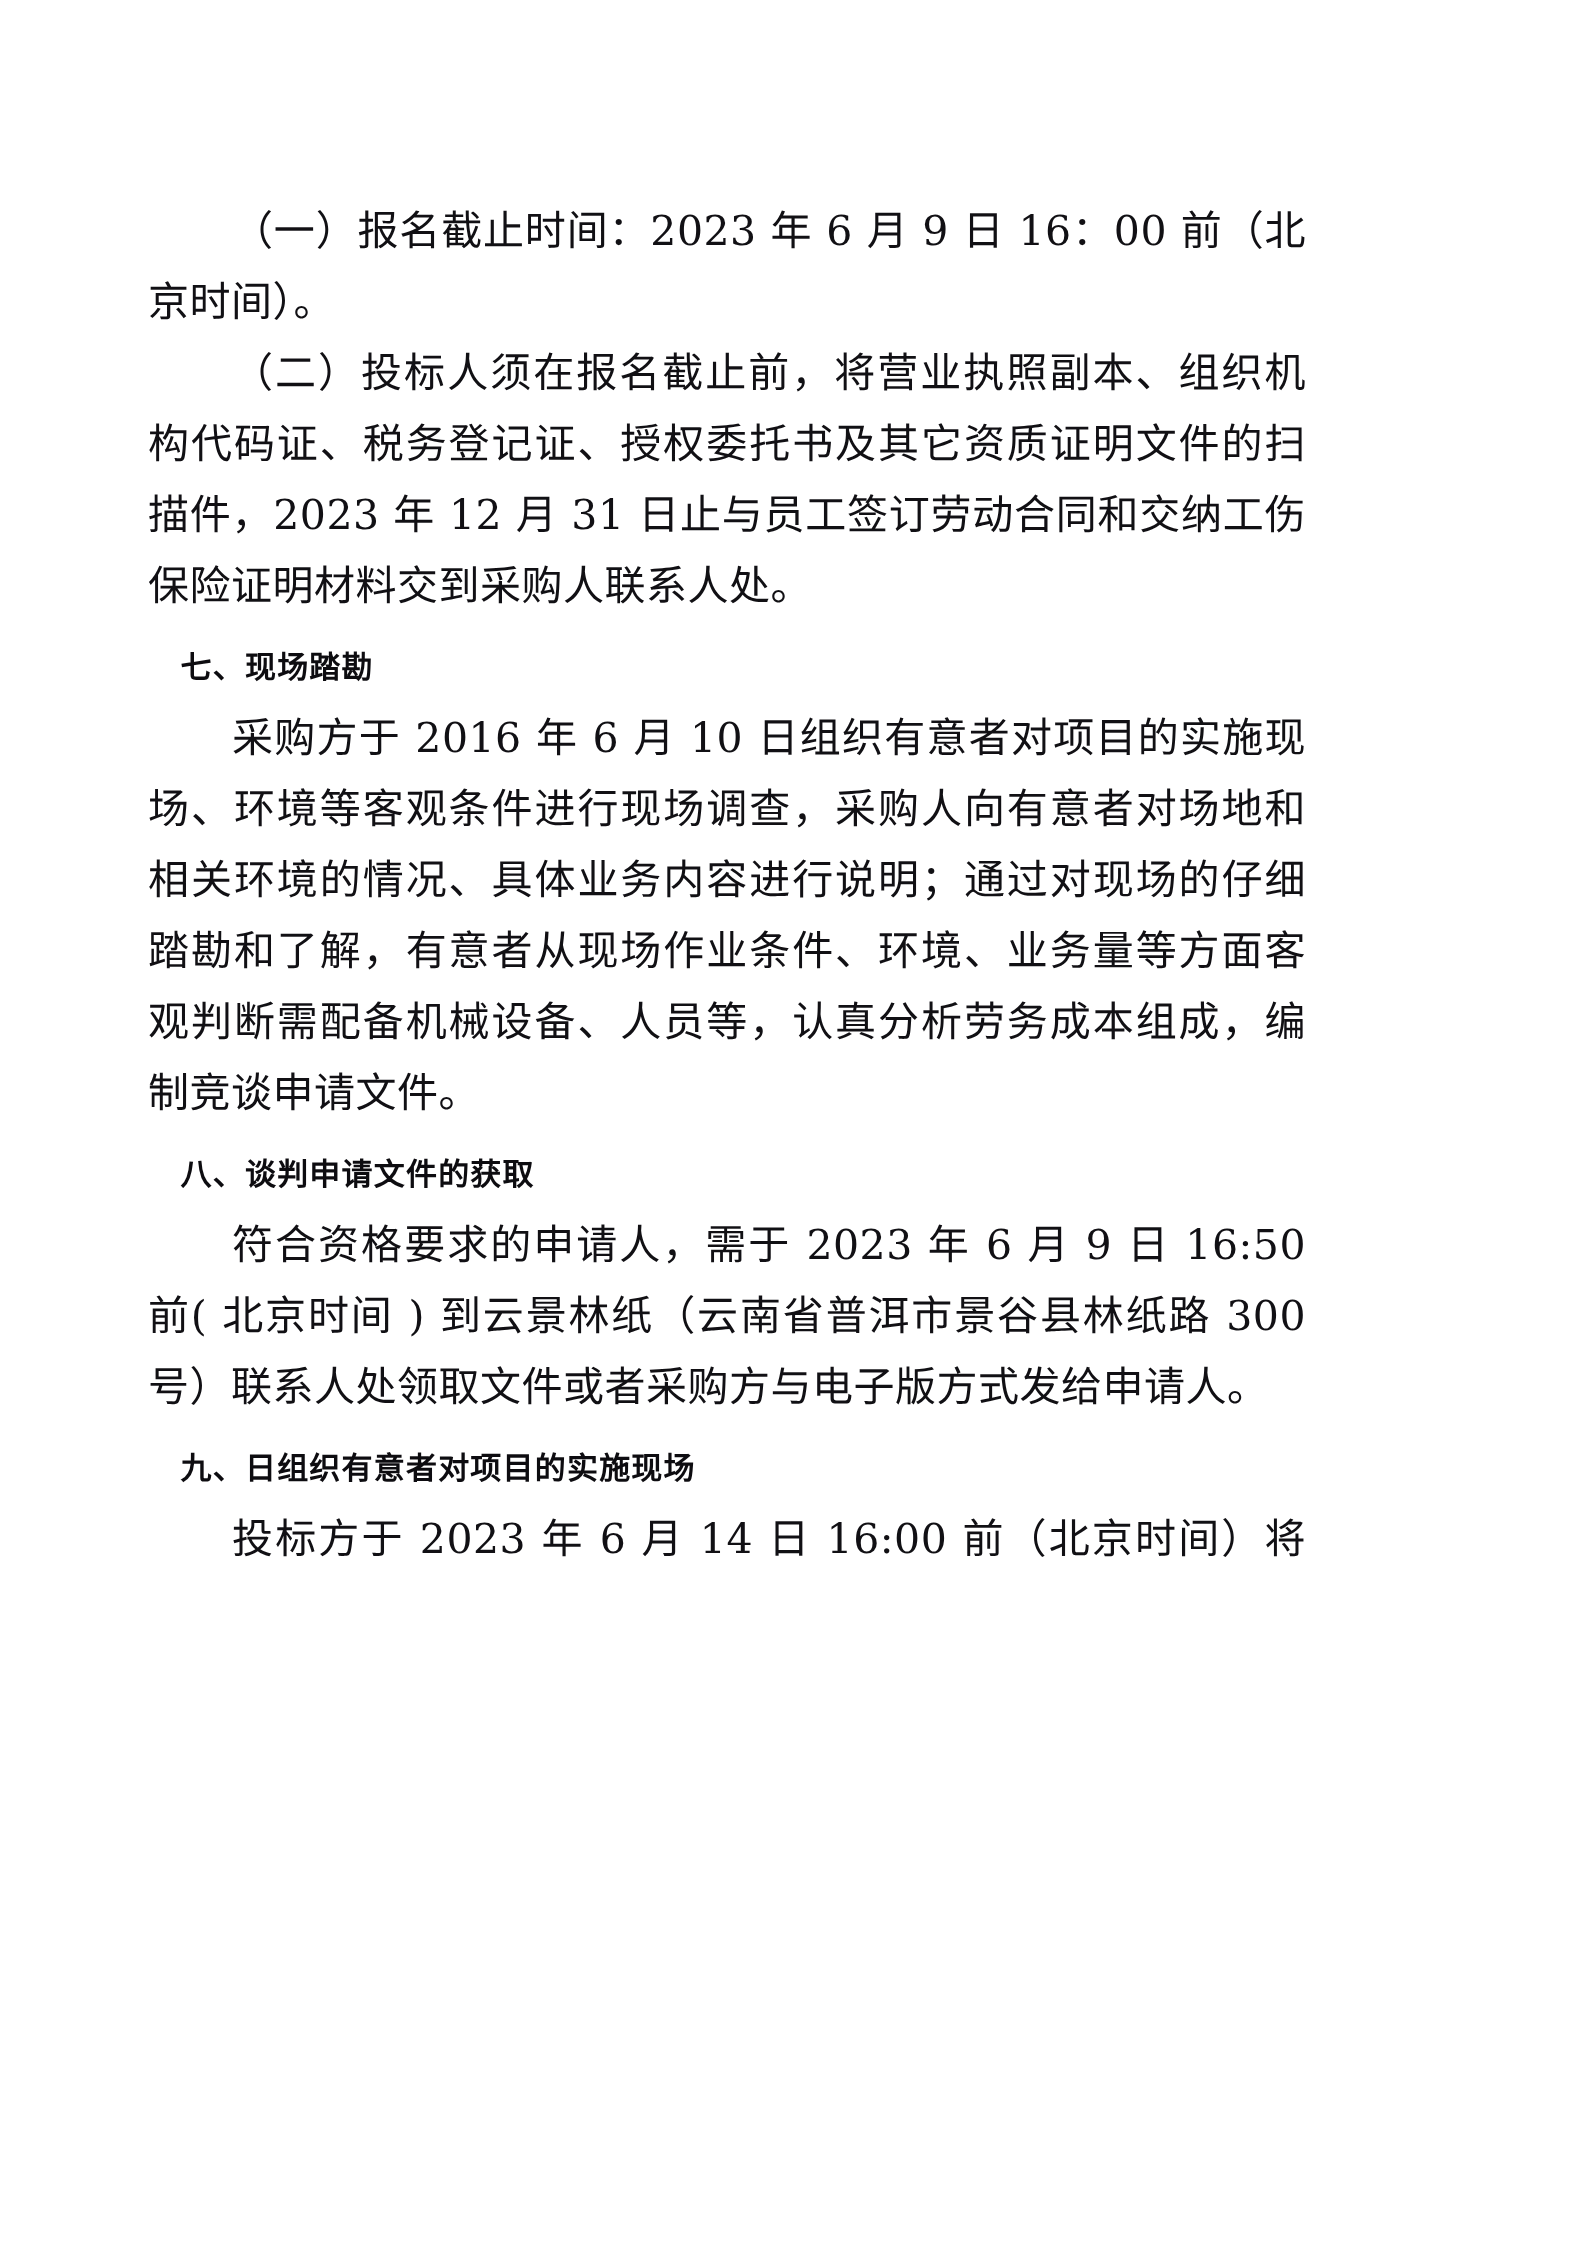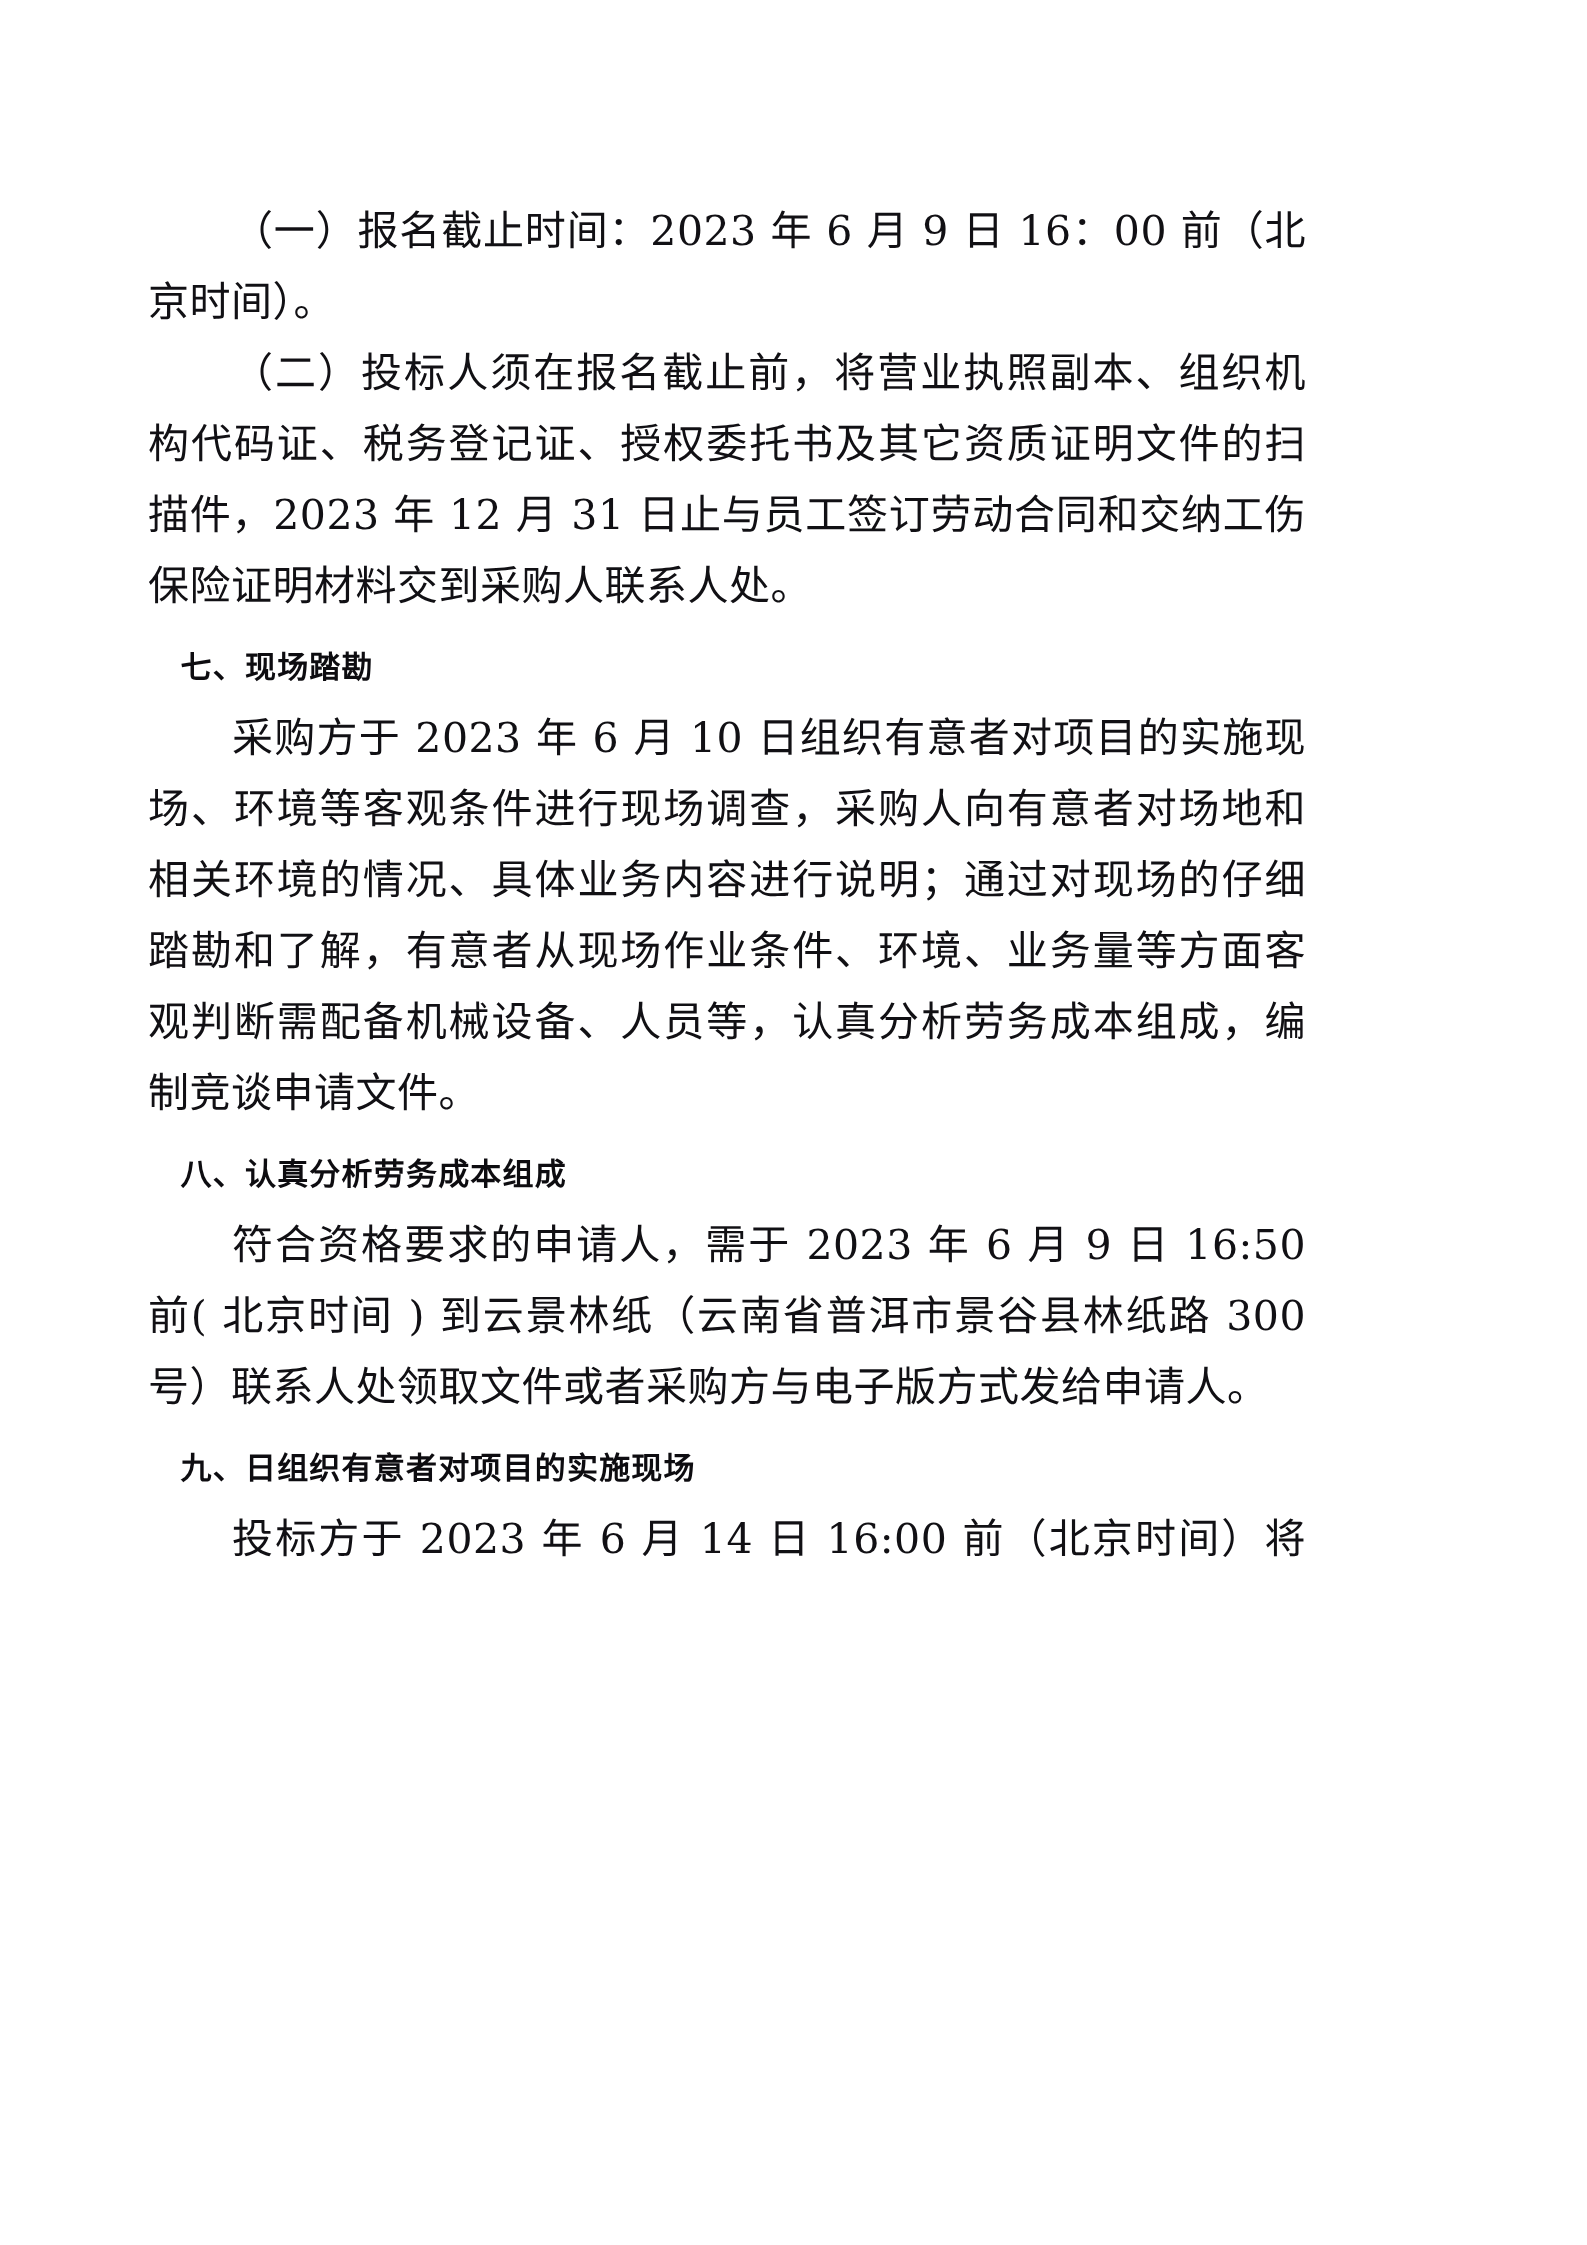--- a/index.html
+++ b/index.html
@@ -81,25 +81,25 @@
   <div class="content">
 
     <p class="para indent block">（一）报名截止时间：2023 年 6 月 9 日 16：00 前（北京时间）。</p>
 
     <p class="para indent block">（二）投标人须在报名截止前，将营业执照副本、组织机构代码证、税务登记证、授权委托书及其它资质证明文件的扫描件，2023 年 12 月 31 日止与员工签订劳动合同和交纳工伤保险证明材料交到采购人联系人处。</p>
 
     <div class="gap-head-before"></div>
 
     <h2 class="heading block">七、现场踏勘</h2>
 
-    <p class="para indent block">采购方于 2023 年 6 月 10 日组织有意者对项目的实施现场、环境等客观条件进行现场调查，采购人向有意者对场地和相关环境的情况、具体业务内容进行说明；通过对现场的仔细踏勘和了解，有意者从现场作业条件、环境、业务量等方面客观判断需配备机械设备、人员等，认真分析劳务成本组成，编制竞谈申请文件。</p>
+    <p class="para indent block">采购方于 2016 年 6 月 10 日组织有意者对项目的实施现场、环境等客观条件进行现场调查，采购人向有意者对场地和相关环境的情况、具体业务内容进行说明；通过对现场的仔细踏勘和了解，有意者从现场作业条件、环境、业务量等方面客观判断需配备机械设备、人员等，认真分析劳务成本组成，编制竞谈申请文件。</p>
 
     <div class="gap-head-before"></div>
 
-    <h2 class="heading block">八、认真分析劳务成本组成</h2>
+    <h2 class="heading block">八、谈判申请文件的获取</h2>
 
     <p class="para indent block">符合资格要求的申请人，需于 2023 年 6 月 9 日 16:50 前( 北京时间 ) 到云景林纸（云南省普洱市景谷县林纸路 300 号）联系人处领取文件或者采购方与电子版方式发给申请人。</p>
 
     <div class="gap-head-before"></div>
 
     <h2 class="heading block">九、日组织有意者对项目的实施现场</h2>
 
     <p class="para indent block">投标方于 2023 年 6 月 14 日 16:00 前（北京时间）将可编辑申请文件和盖章扫描文件各一份发到云景林纸专用邮箱（邮箱地址：yuntoulinzhi@163.com）；开标时现场递交纸质比选申请文件正本，副本各一份。</p>
 
   </div>

